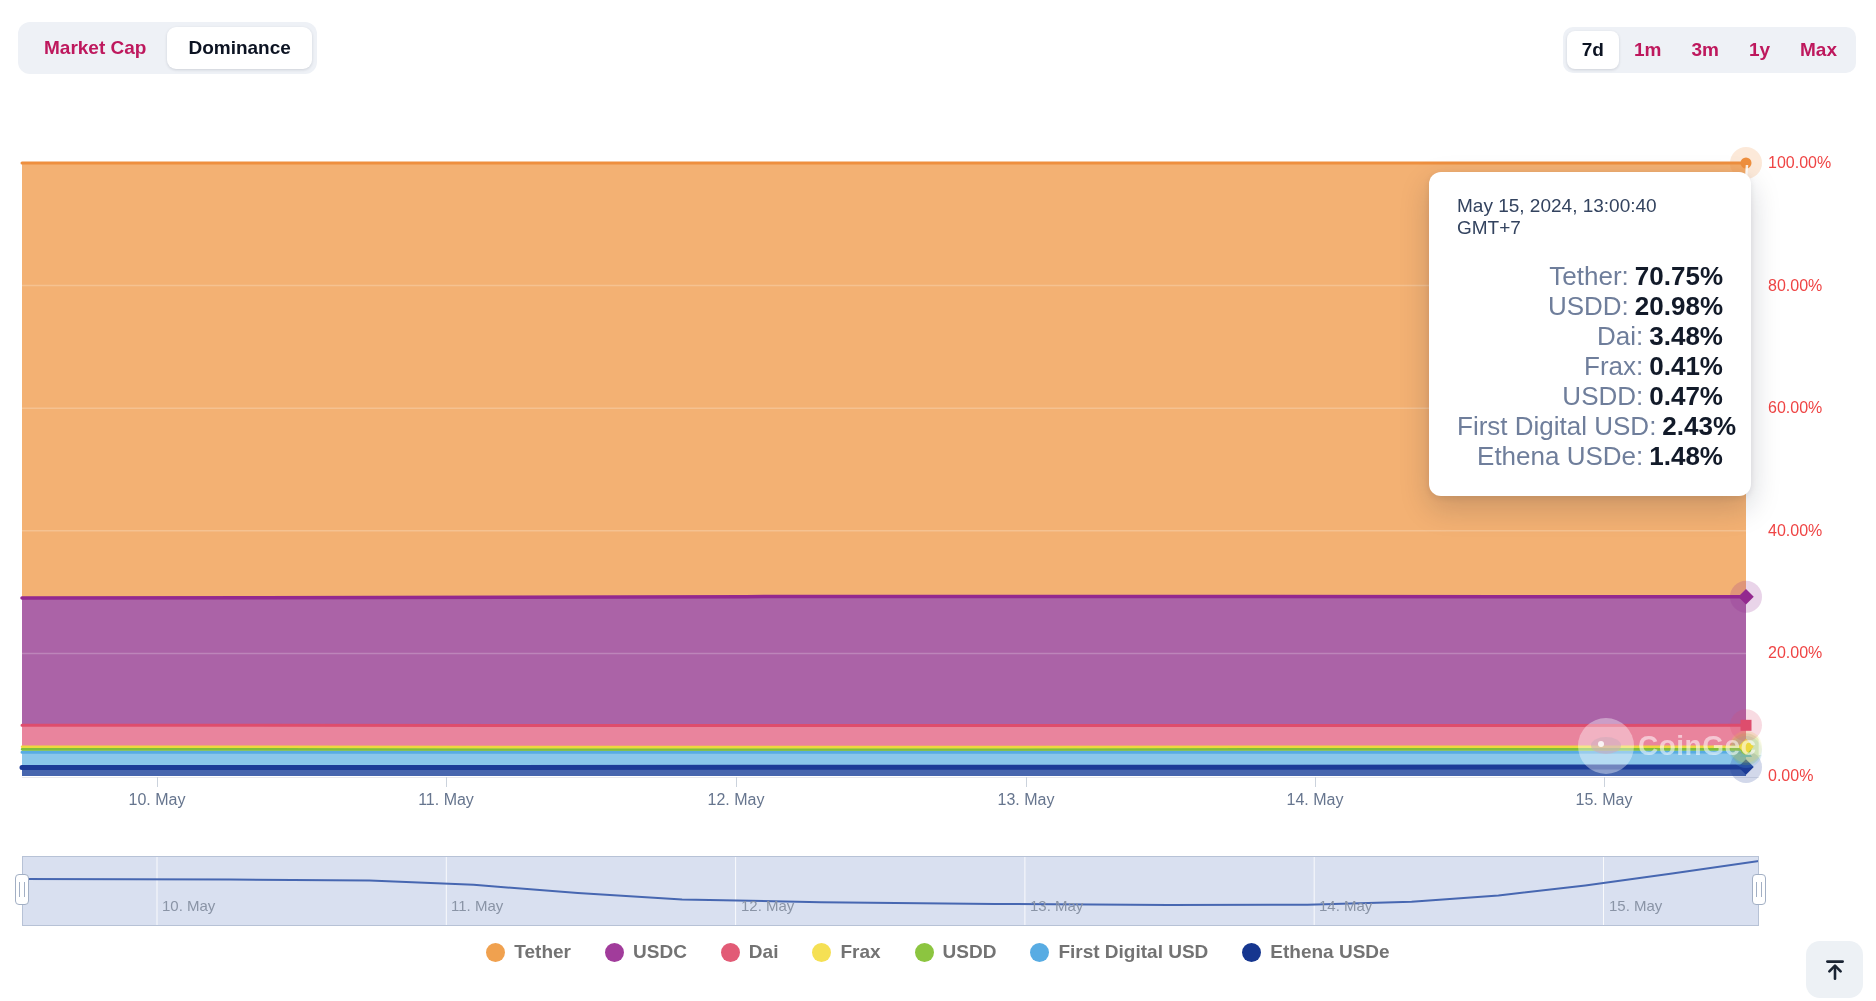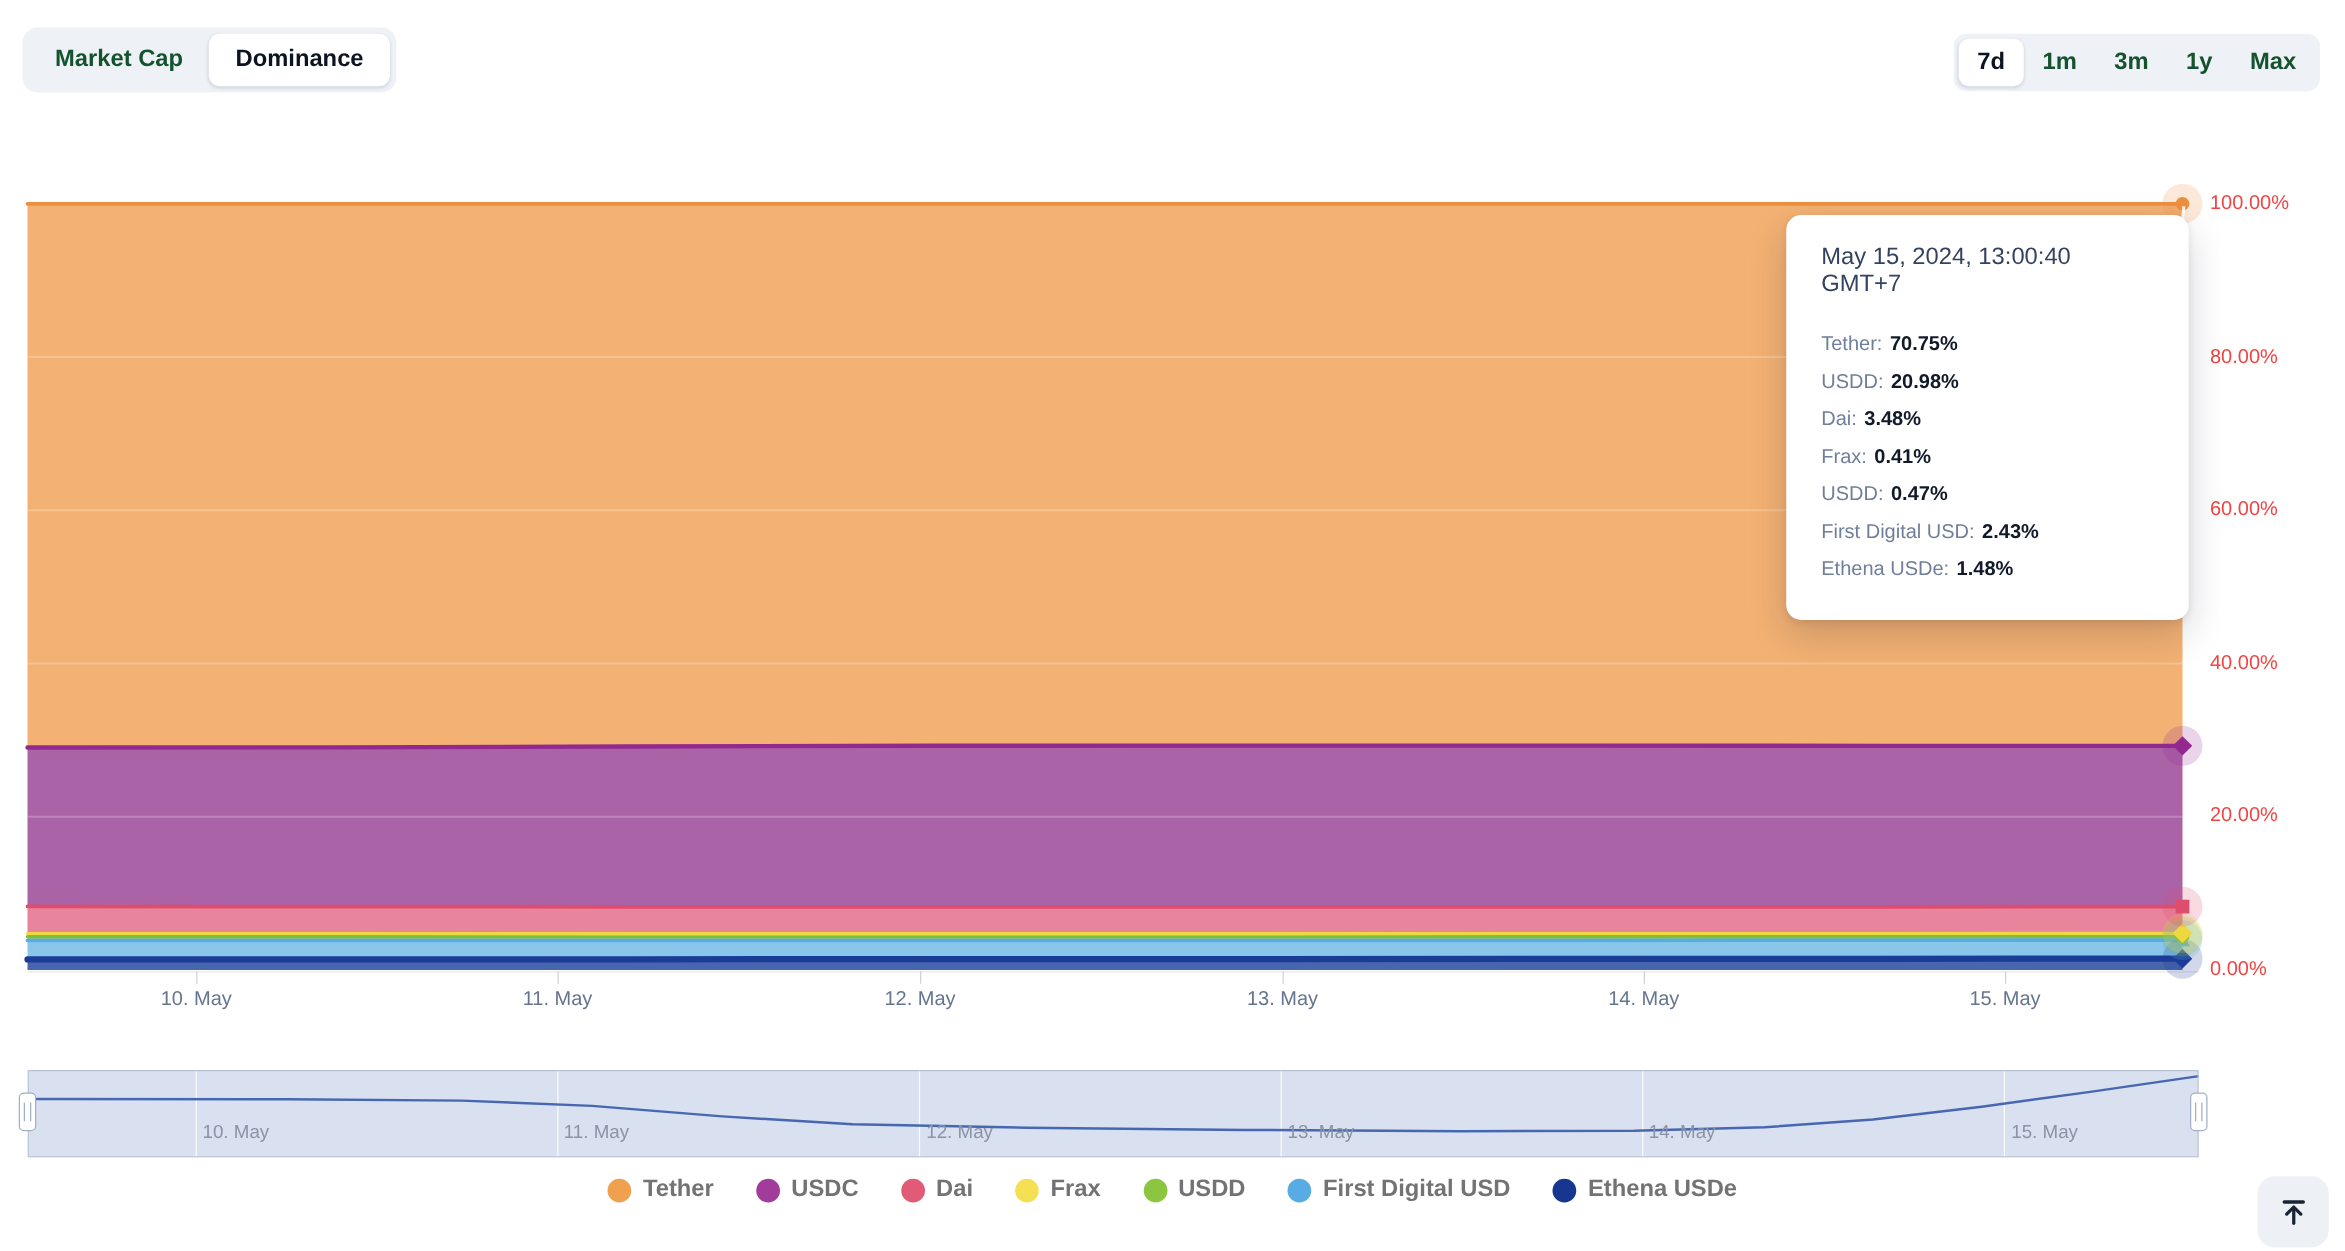--- a/index.html
+++ b/index.html
@@ -1,42 +1,42 @@
 <!DOCTYPE html>
 <html><head>
 <meta charset="utf-8">
 <style>
   html,body{margin:0;padding:0;background:#fff;}
   .stage{position:relative;width:1876px;height:1001px;background:#fff;overflow:hidden;
          font-family:"Liberation Sans",sans-serif;-webkit-font-smoothing:antialiased;}
 
   
   .seg-group{position:absolute;display:flex;align-items:center;background:#EEF1F6;border-radius:12px;padding:5px;}
-  .seg-btn{font-family:inherit;font-size:19px;font-weight:600;color:#14532d;padding:10px 21px;border:none;
+  .seg-btn{font-family:inherit;font-size:19px;font-weight:600;color:#be185d;padding:10px 21px;border:none;
            background:transparent;border-radius:9px;cursor:pointer;white-space:nowrap;}
   .seg-btn.active{background:#fff;color:#0C1322;box-shadow:0 1px 3px rgba(15,23,42,.14);}
   .view-tabs{left:18px;top:22px;}
   .range-group{right:20px;top:27px;padding:4px;border-radius:10px;}
   .range-group .seg-btn{padding:8px 15px;border-radius:8px;}
 
   
   .ylab{position:absolute;left:1768px;height:20px;line-height:20px;font-size:16px;color:#ef4444;}
   .xlab{position:absolute;top:791px;font-size:16px;color:#66758E;transform:translateX(-50%);white-space:nowrap;}
   .axisline{position:absolute;left:22px;top:777px;width:1737px;height:1px;background:#E7E9ED;}
   .tick{position:absolute;top:777px;width:1px;height:10px;background:#CBD2DC;}
 
   #main-chart{position:absolute;left:22px;top:163px;overflow:visible;z-index:1;}
   #connector{position:absolute;left:1712px;top:158px;z-index:5;pointer-events:none;}
 
   
   .tooltip{position:absolute;left:1415px;top:172px;width:322px;box-sizing:border-box;background:#fff;
            border-radius:12px;padding:23px 28px 25px 28px;z-index:6;
            box-shadow:0 2px 6px rgba(15,23,42,.08),0 12px 30px rgba(15,23,42,.18);margin-left:14px;}
   .tt-date{font-size:19px;color:#33435F;margin-bottom:22px;}
-  .tt-row{font-size:16px;line-height:30px;color:#6F7E9B;white-space:nowrap;}
+  .tt-row{font-size:26px;line-height:30px;color:#6F7E9B;white-space:nowrap;text-align:right;}
   .tt-val{color:#121A29;font-weight:700;margin-left:6px;}
 
   
   .watermark{position:absolute;left:1578px;top:718px;display:flex;align-items:center;gap:4px;z-index:2;pointer-events:none;}
   .wm-circle{width:56px;height:56px;border-radius:50%;background:rgba(255,255,255,.38);position:relative;}
   .wm-circle::before{content:"";position:absolute;left:13px;top:19px;width:30px;height:17px;border-radius:50%;
                      background:rgba(205,170,185,.55);}
   .wm-circle::after{content:"";position:absolute;left:20px;top:23px;width:6px;height:6px;border-radius:50%;
                     background:rgba(255,255,255,.85);}
   .wm-text{font-size:28px;font-weight:700;color:rgba(255,255,255,.55);letter-spacing:.5px;}
@@ -125,20 +125,24 @@
   <div class="tick" style="left:1026px"></div>
   <div class="tick" style="left:1315px"></div>
   <div class="tick" style="left:1604px"></div>
   <span class="xlab" style="left:157px">10. May</span>
   <span class="xlab" style="left:446px">11. May</span>
   <span class="xlab" style="left:736px">12. May</span>
   <span class="xlab" style="left:1026px">13. May</span>
   <span class="xlab" style="left:1315px">14. May</span>
   <span class="xlab" style="left:1604px">15. May</span>
 
+  <div class="watermark">
+    <div class="wm-circle"></div>
+    <span class="wm-text">CoinGecko</span>
+  </div>
 
   <svg id="connector" width="44" height="300">
     <line x1="35" y1="7" x2="14" y2="292" stroke="rgba(255,255,255,0.85)" stroke-width="2.5"></line>
   </svg>
 
   <div class="tooltip">
     <div class="tt-date">May 15, 2024, 13:00:40 GMT+7</div>
     <div class="tt-row"><span>Tether:</span><span class="tt-val">70.75%</span></div>
     <div class="tt-row"><span>USDD:</span><span class="tt-val">20.98%</span></div>
     <div class="tt-row"><span>Dai:</span><span class="tt-val">3.48%</span></div>

